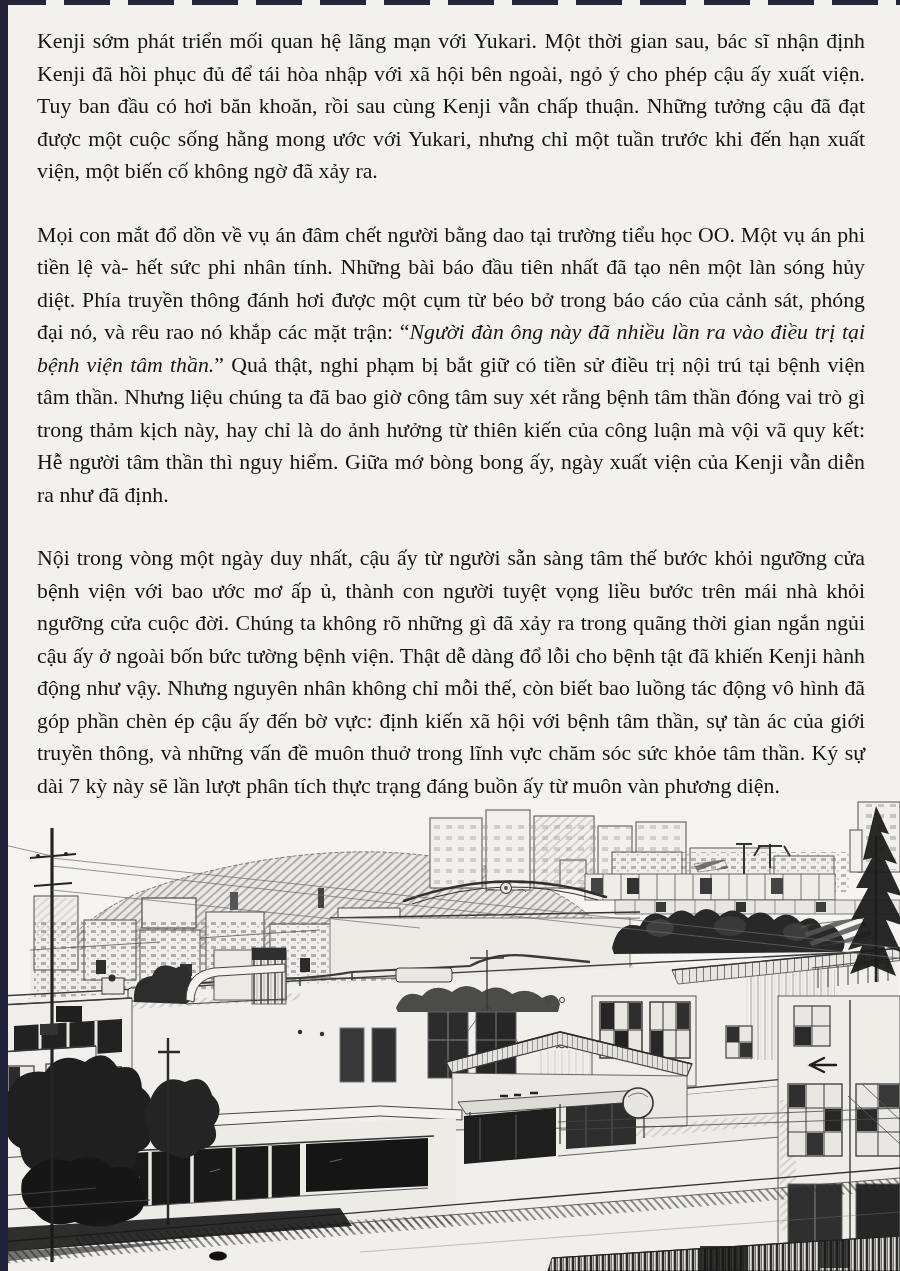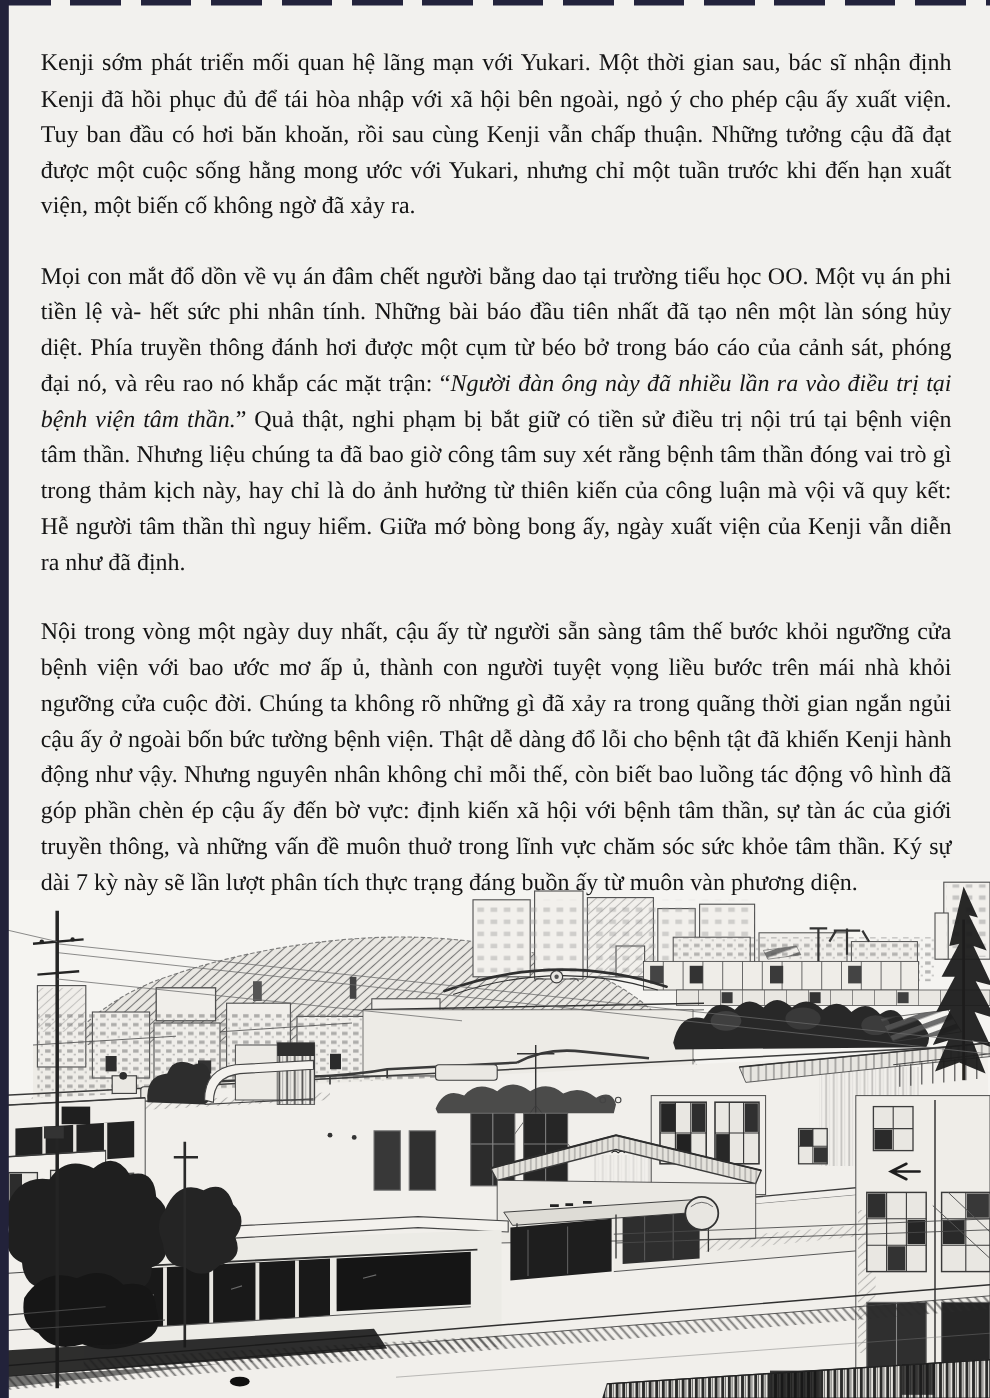--- a/index.html
+++ b/index.html
@@ -5,21 +5,21 @@
   html,body{margin:0;padding:0;}
   body{
     width:900px;height:1271px;position:relative;overflow:hidden;
     background:#f2f1ee;
     font-family:"Liberation Serif","DejaVu Serif",serif;
   }
   .left-edge{position:absolute;left:0;top:0;width:8px;height:1271px;background:#22223a;z-index:6;}
   .top-edge{position:absolute;left:0;top:0;width:900px;height:5px;z-index:5;
     background:repeating-linear-gradient(90deg,#23233c 0 46px,rgba(0,0,0,0) 46px 64px);}
   .text-block{
-    position:absolute;left:37px;top:41px;width:828px;z-index:2;
+    position:absolute;left:37px;top:25px;width:828px;z-index:2;
     color:#151515;font-size:21.8px;line-height:32.5px;text-align:justify;
   }
   .text-block p{margin:0 0 31px 0;}
   .it{font-style:italic;}
   .art{position:absolute;left:0;top:800px;width:900px;height:471px;z-index:1;}
 </style>
 </head>
 <body>
 
 <div class="top-edge"></div>

